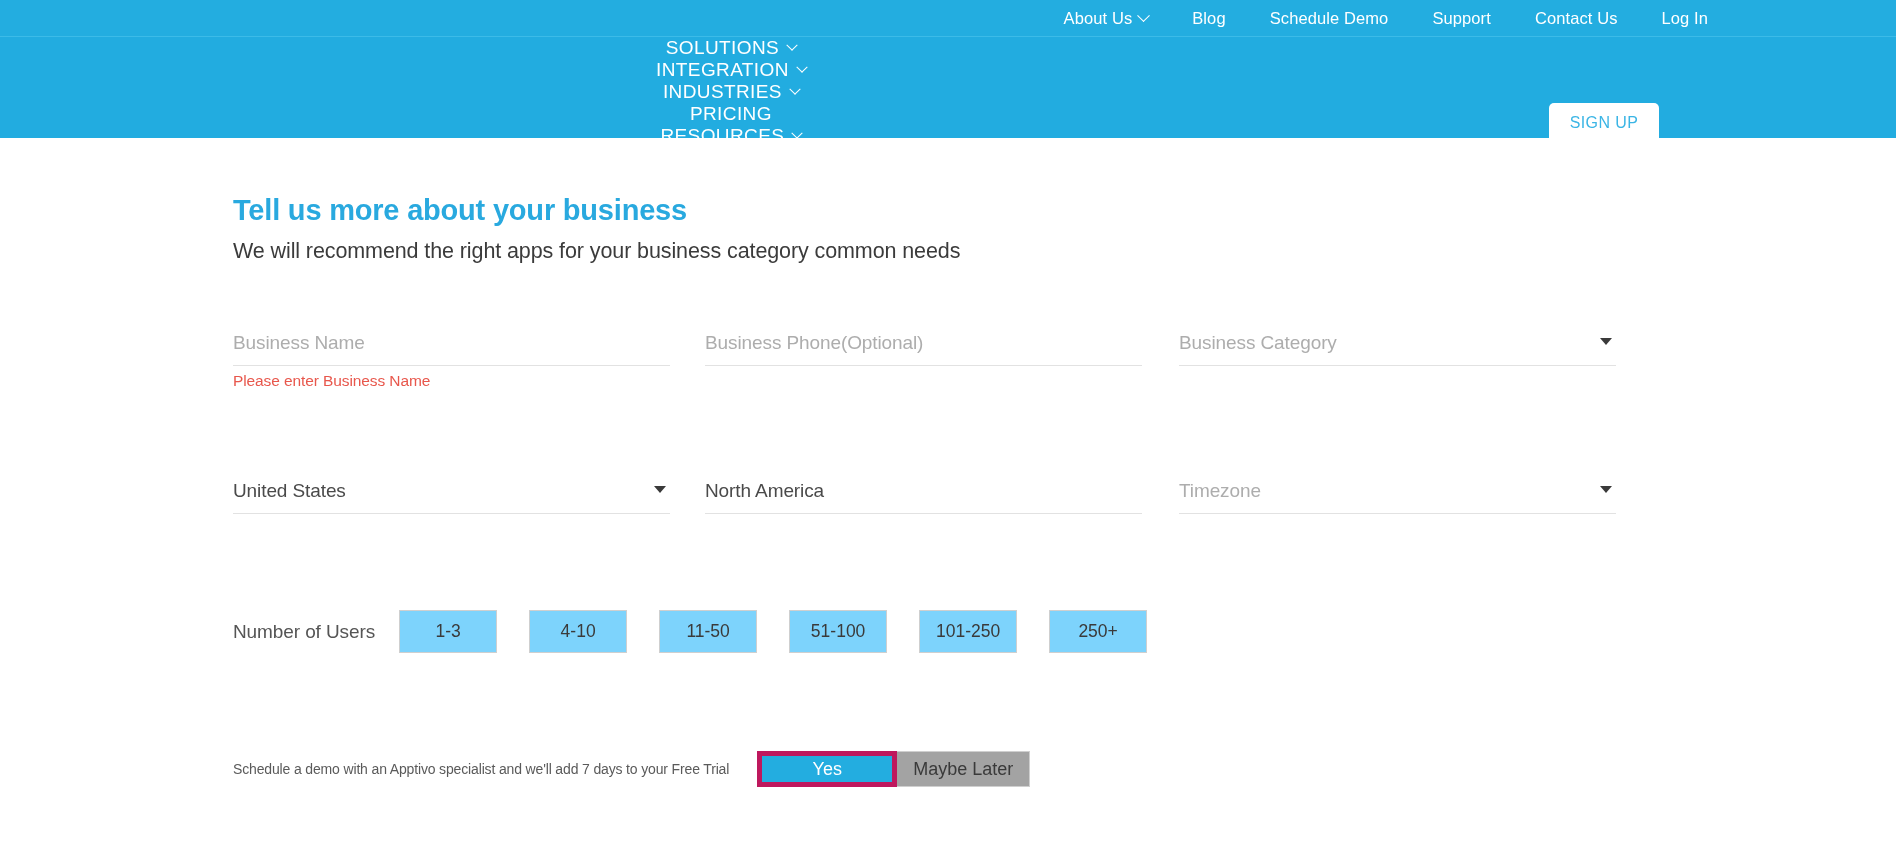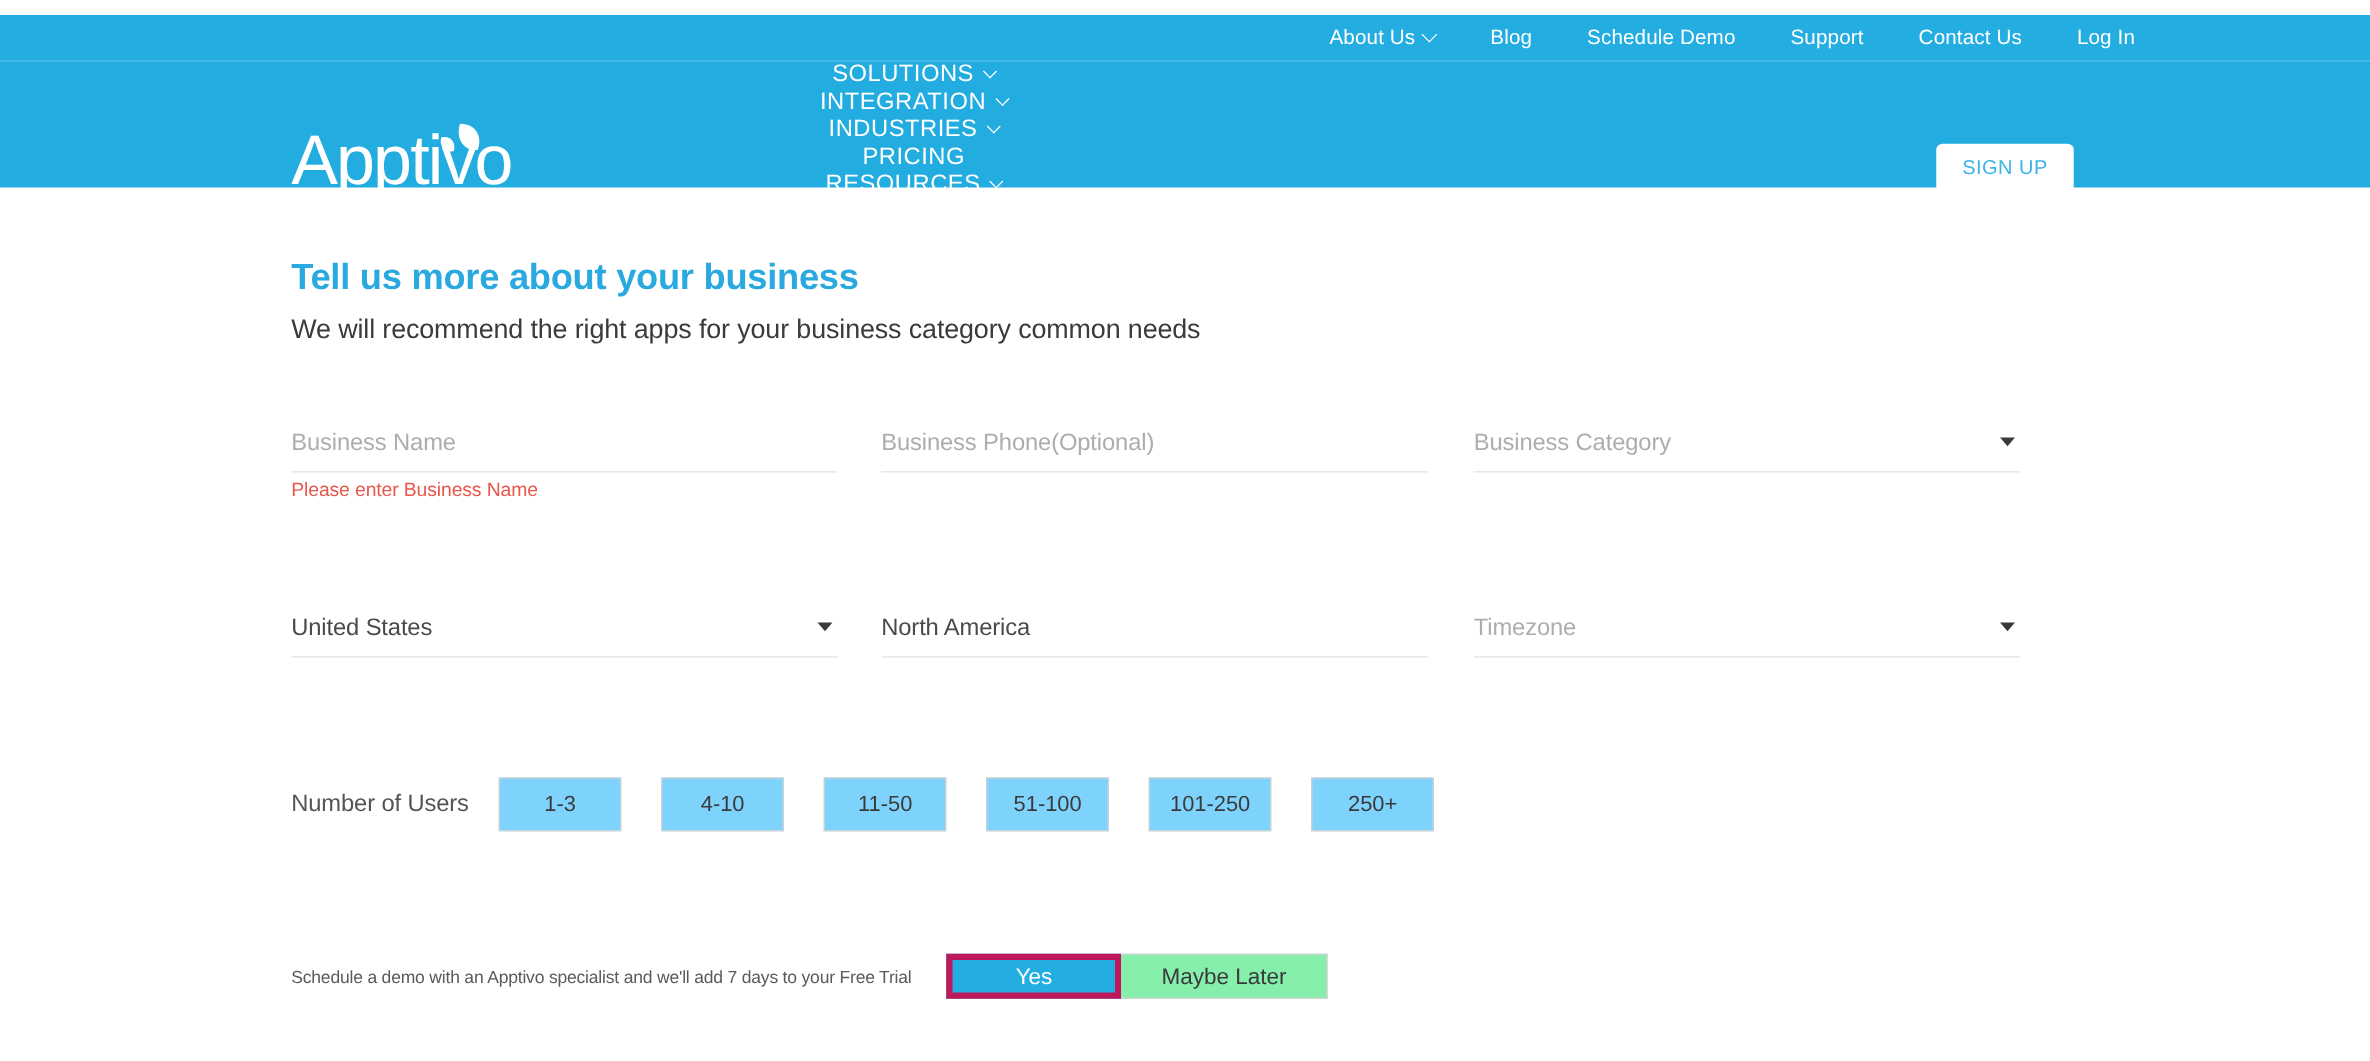--- a/index.html
+++ b/index.html
@@ -14,21 +14,20 @@
 
   
   .topbar {
     height: 37px;
     background: #23ADE0;
     border-bottom: 1px solid #3cbbe8;
     display: flex;
     align-items: center;
     justify-content: flex-end;
     padding-right: 40px;
-    margin-top: 12px;
   }
   .topbar-nav {
     display: flex;
     align-items: center;
     gap: 0px;
   }
   .topbar-item {
     color: #ffffff;
     font-size: 16.5px;
     line-height: 1;
@@ -228,23 +227,23 @@
     width: 140px;
     height: 36px;
     background: #23ADE0;
     border: 5px solid #be185d;
     color: #ffffff;
     font-size: 18px;
     font-family: "Liberation Sans", sans-serif;
     cursor: pointer;
   }
   .demo-later {
-    width: 165px;
+    width: 133px;
     height: 36px;
-    background: #86efac;
+    background: #a3a3a3;
     border: 1px solid #cfcfcf;
     border-left: none;
     color: #3a3a3a;
     font-size: 18px;
     font-family: "Liberation Sans", sans-serif;
     cursor: pointer;
   }
 </style>
 </head>
 <body>
@@ -268,29 +267,20 @@
       <span>Contact Us</span>
     </div>
     <div class="topbar-item">
       <span>Log In</span>
     </div>
   </nav>
 </div>
 
 <header class="header">
 
-  <a class="logo">
-    <svg width="205" height="58" viewBox="0 0 205 58" xmlns="http://www.w3.org/2000/svg">
-
-      <path d="M135 4 C149 4 153 16 149 25 C139 26 131 17 135 4 Z" fill="#ffffff"></path>
-      <path d="M120 15 C128 13 132 20 130 26 C123 27 118 22 120 15 Z" fill="#ffffff"></path>
-
-      <text x="0" y="52" font-family="Liberation Sans, sans-serif" font-size="56" fill="#ffffff" letter-spacing="-1.5">Apptivo</text>
-    </svg>
-  </a>
 
   <nav class="mainnav">
     <div class="nav-item">
       <span>SOLUTIONS</span>
       <span class="caret-down"></span>
     </div>
     <div class="nav-item">
       <span>INTEGRATION</span>
       <span class="caret-down"></span>
     </div>

